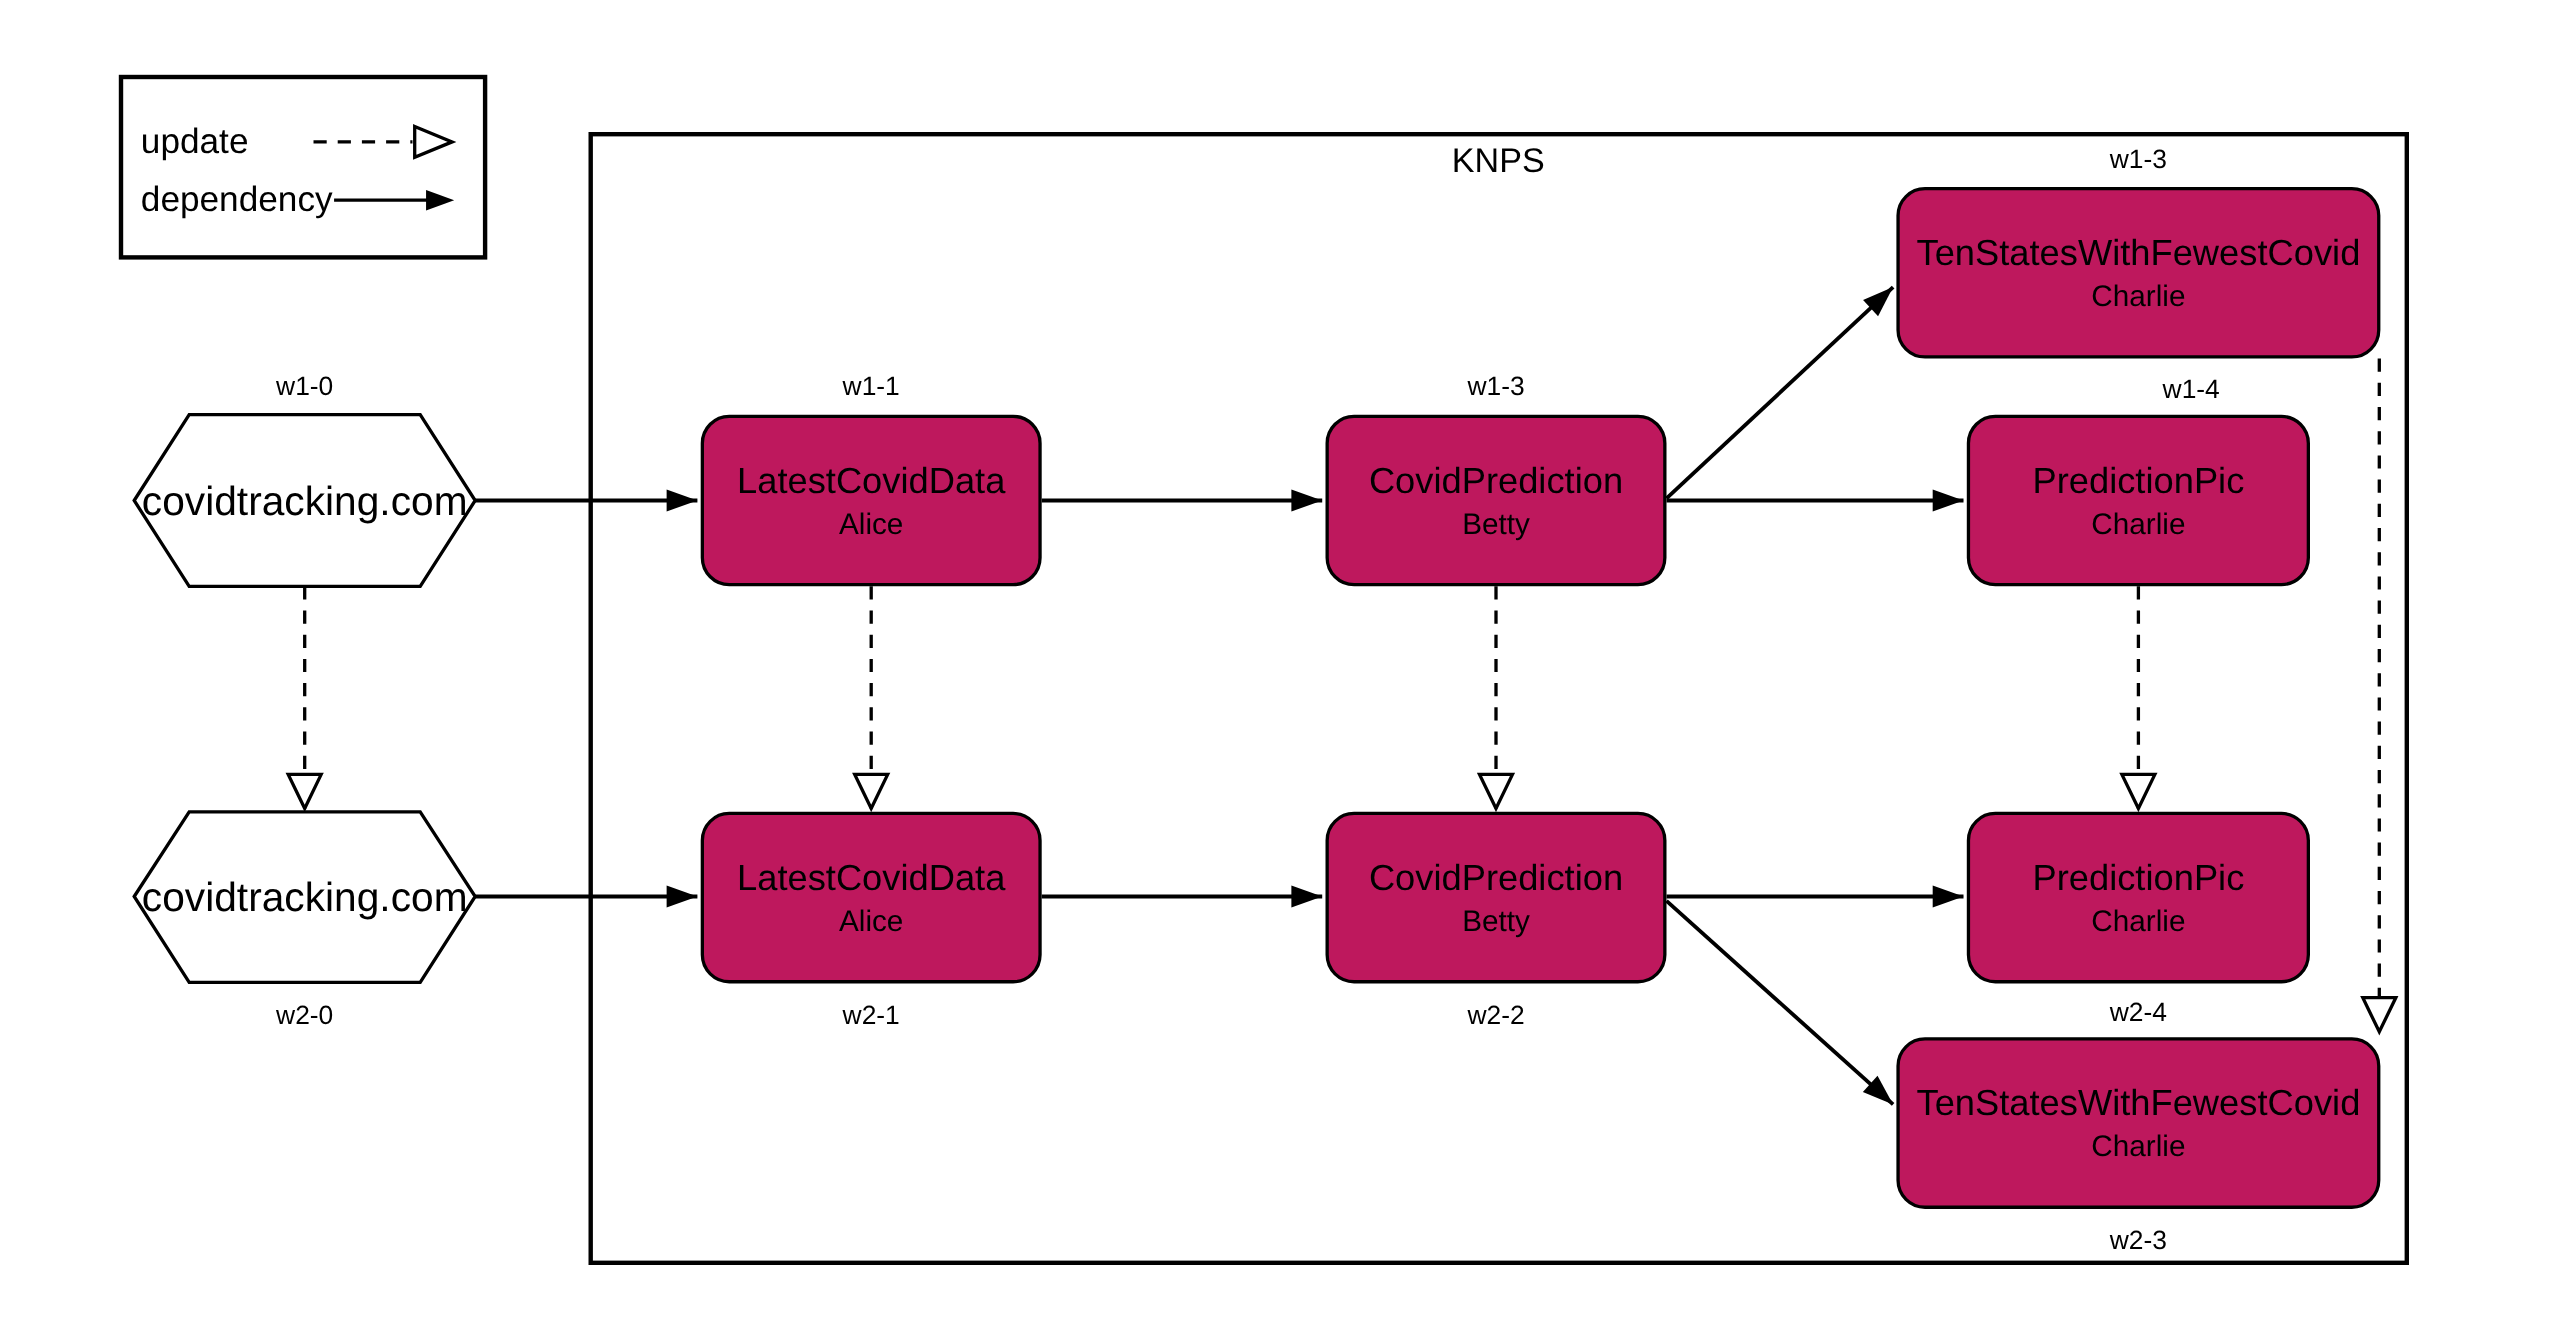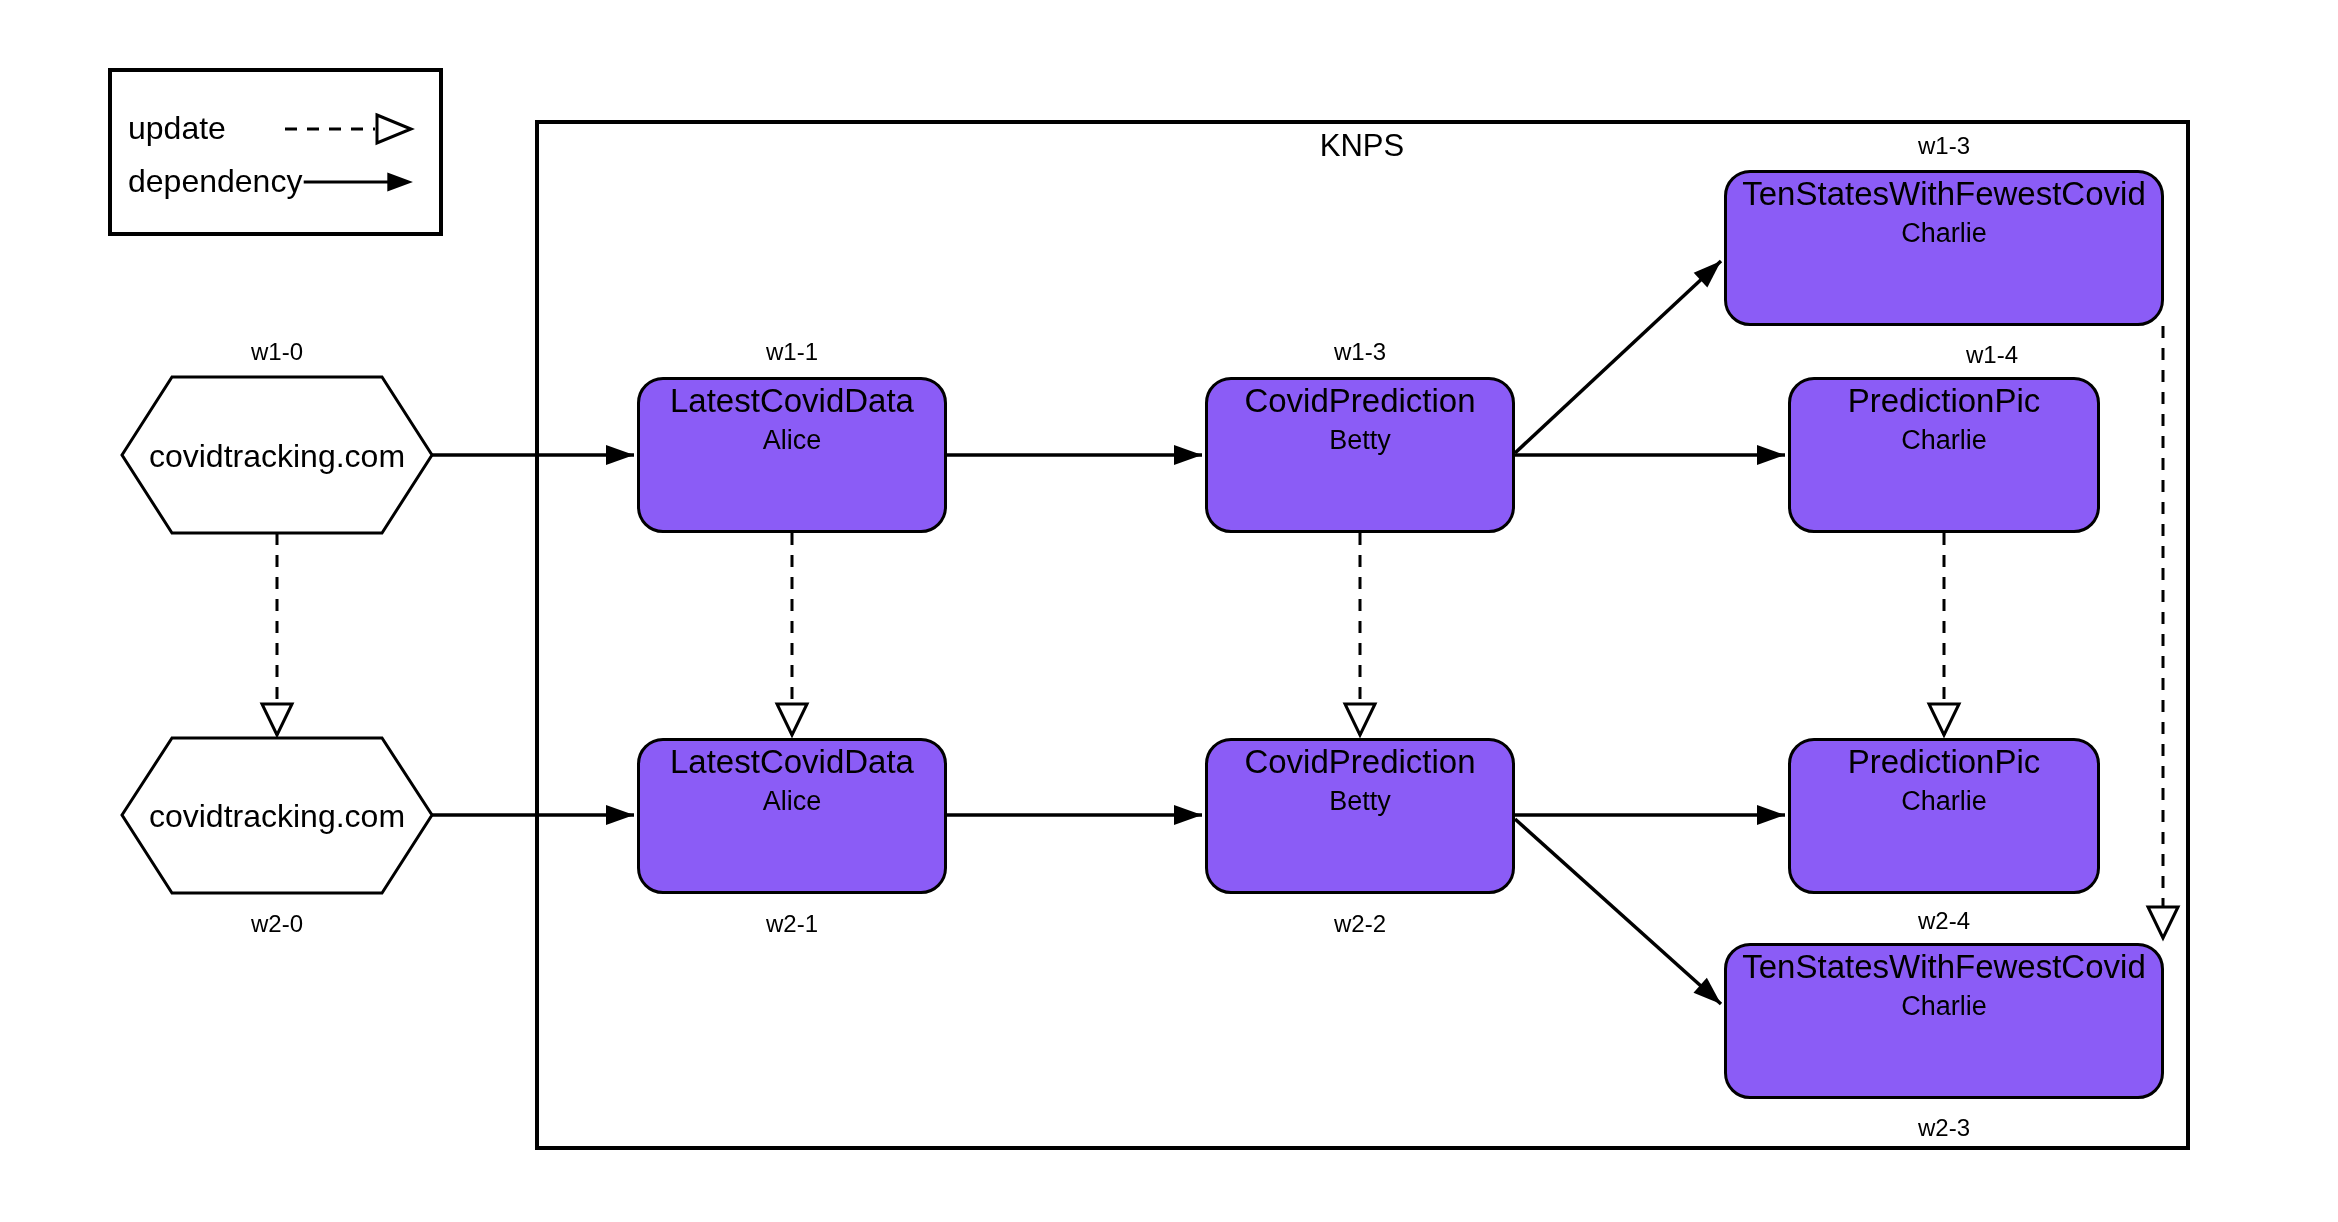--- a/index.html
+++ b/index.html
@@ -15,38 +15,38 @@
 
   
   .legend { position:absolute; left:108px; top:68px; width:335px; height:168px;
             border:4px solid #000; box-sizing:border-box;
             display:flex; flex-direction:column; justify-content:center; gap:16px;
             padding:6px 24px 0 16px; }
   .legend-row { display:flex; align-items:center; justify-content:space-between; }
   .legend-text { font-size:32px; }
 
   
-  .node { position:absolute; box-sizing:border-box; background:#8b5cf6;
+  .node { position:absolute; box-sizing:border-box; background:#be185d;
           border:3px solid #000; border-radius:26px;
-          display:flex; flex-direction:column; align-items:center; 
+          display:flex; flex-direction:column; align-items:center; justify-content:center;
           line-height:1.3; }
   .node-title { font-size:33px; white-space:nowrap; }
   .node-owner { font-size:27px; white-space:nowrap; }
 
   #n-w1-1 { left:637px;  top:377px; width:310px; height:156px; }
   #n-w1-2 { left:1205px; top:377px; width:310px; height:156px; }
   #n-w1-3 { left:1724px; top:170px; width:440px; height:156px; }
   #n-w1-4 { left:1788px; top:377px; width:312px; height:156px; }
   #n-w2-1 { left:637px;  top:738px; width:310px; height:156px; }
   #n-w2-2 { left:1205px; top:738px; width:310px; height:156px; }
   #n-w2-3 { left:1724px; top:943px; width:440px; height:156px; }
   #n-w2-4 { left:1788px; top:738px; width:312px; height:156px; }
 
   
-  .hex-label { position:absolute; transform:translate(-50%,-50%); font-size:32px; white-space:nowrap; }
+  .hex-label { position:absolute; transform:translate(-50%,-50%); font-size:37px; white-space:nowrap; }
   #hexlab-w1-0 { left:277px; top:456px; }
   #hexlab-w2-0 { left:277px; top:816px; }
 
   
   .tag { position:absolute; transform:translate(-50%,-50%); font-size:24px; white-space:nowrap; }
   #t-w1-0 { left:277px;  top:352px; }
   #t-w1-1 { left:792px;  top:352px; }
   #t-w1-2 { left:1360px; top:352px; }
   #t-w1-3 { left:1944px; top:146px; }
   #t-w1-4 { left:1944px; top:355px;margin-left:48px; }

